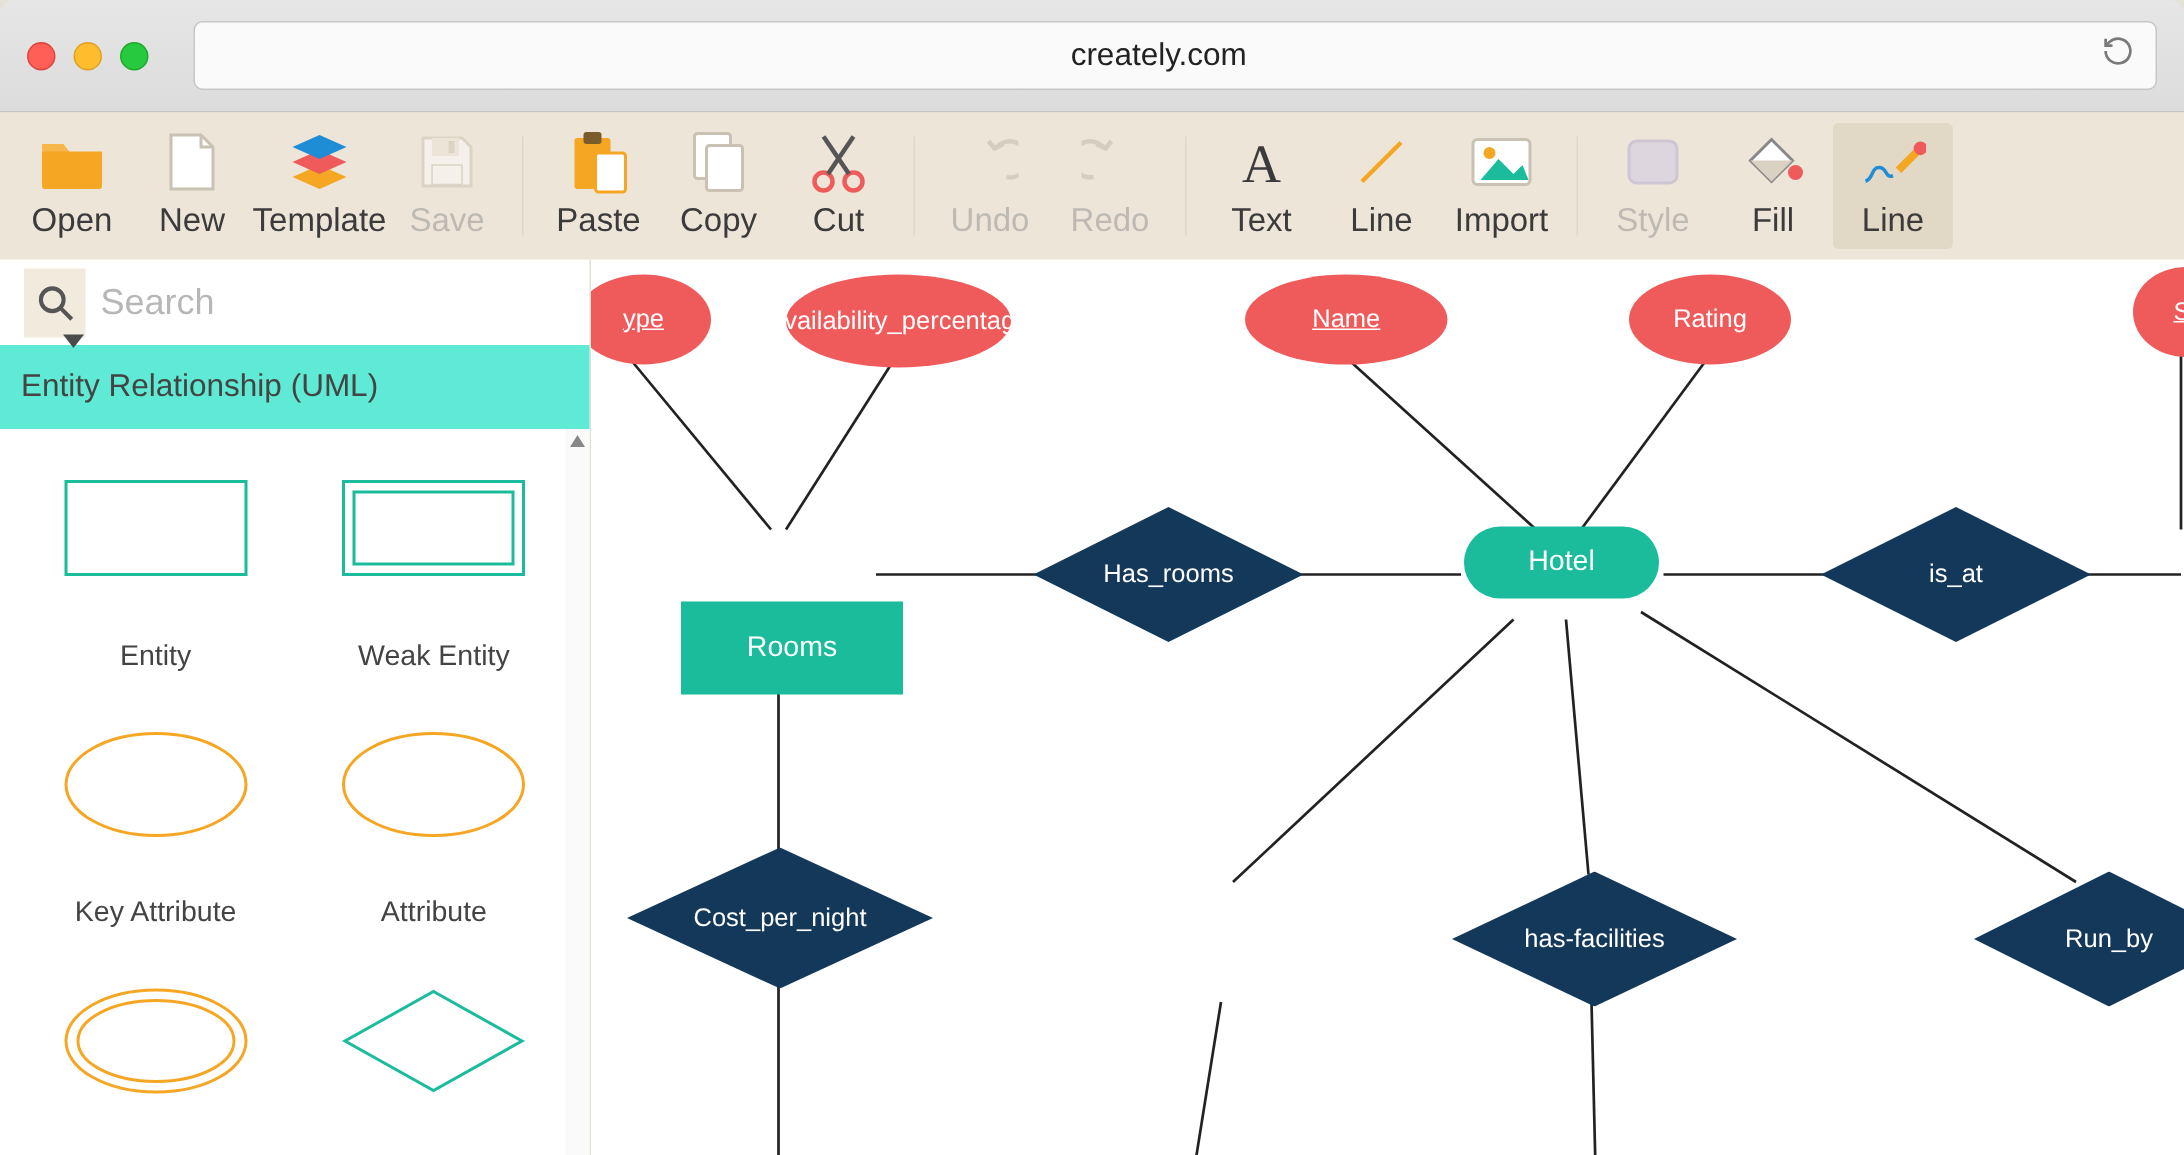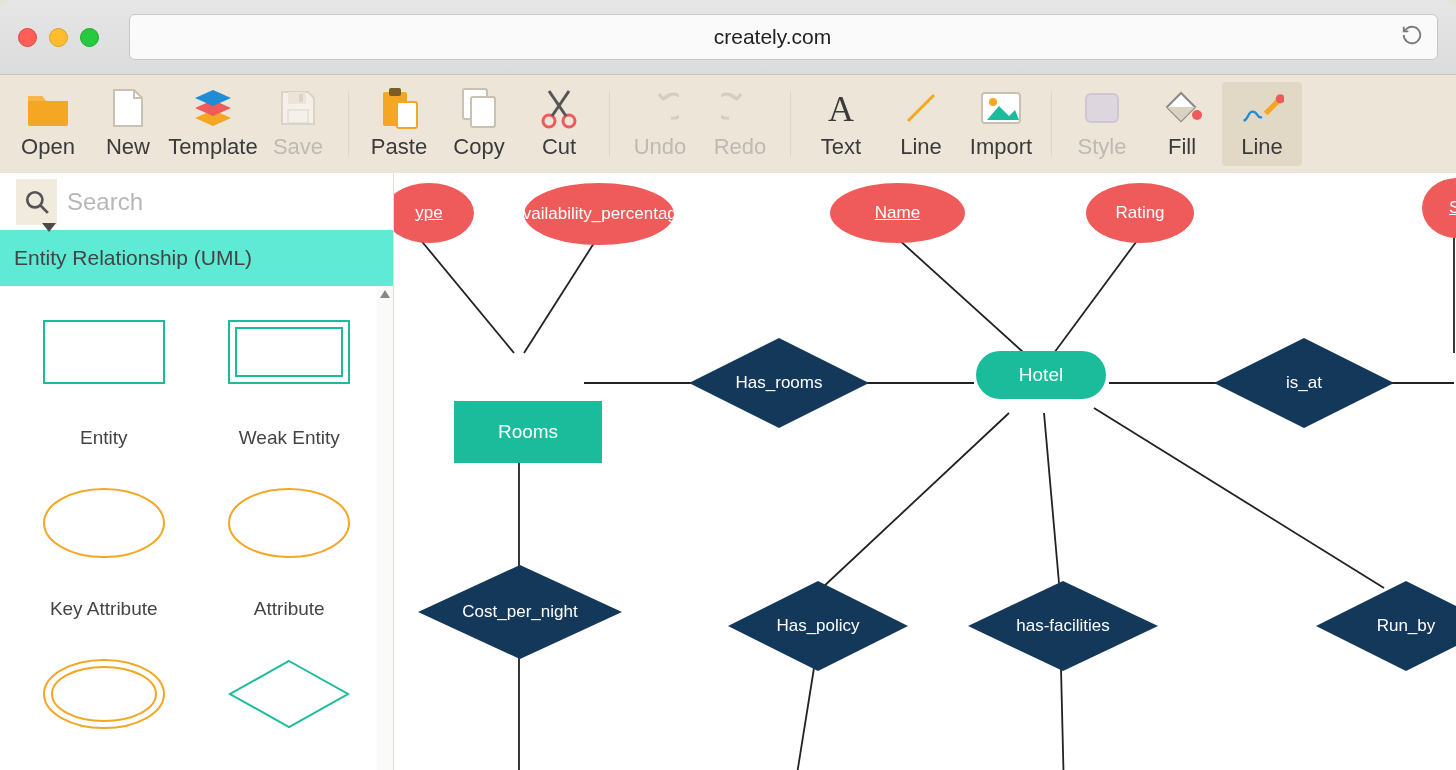--- a/index.html
+++ b/index.html
@@ -353,26 +353,20 @@
           <polygon points="90,0 180,45 90,90 0,45" fill="#14385a"></polygon>
         </svg>
       <span>is_at</span>
     </div>
     <div class="relationship" style="left:24px; top:392px; width:204px; height:94px;">
       <svg width="204" height="94">
           <polygon points="102,0 204,47 102,94 0,47" fill="#14385a"></polygon>
         </svg>
       <span>Cost_per_night</span>
     </div>
-    <div class="relationship" style="left:334px; top:408px; width:180px; height:90px;">
-      <svg width="180" height="90">
-          <polygon points="90,0 180,45 90,90 0,45" fill="#14385a"></polygon>
-        </svg>
-      <span>Has_policy</span>
-    </div>
     <div class="relationship" style="left:574px; top:408px; width:190px; height:90px;">
       <svg width="190" height="90">
           <polygon points="95,0 190,45 95,90 0,45" fill="#14385a"></polygon>
         </svg>
       <span>has-facilities</span>
     </div>
     <div class="relationship" style="left:922px; top:408px; width:180px; height:90px;">
       <svg width="180" height="90">
           <polygon points="90,0 180,45 90,90 0,45" fill="#14385a"></polygon>
         </svg>

